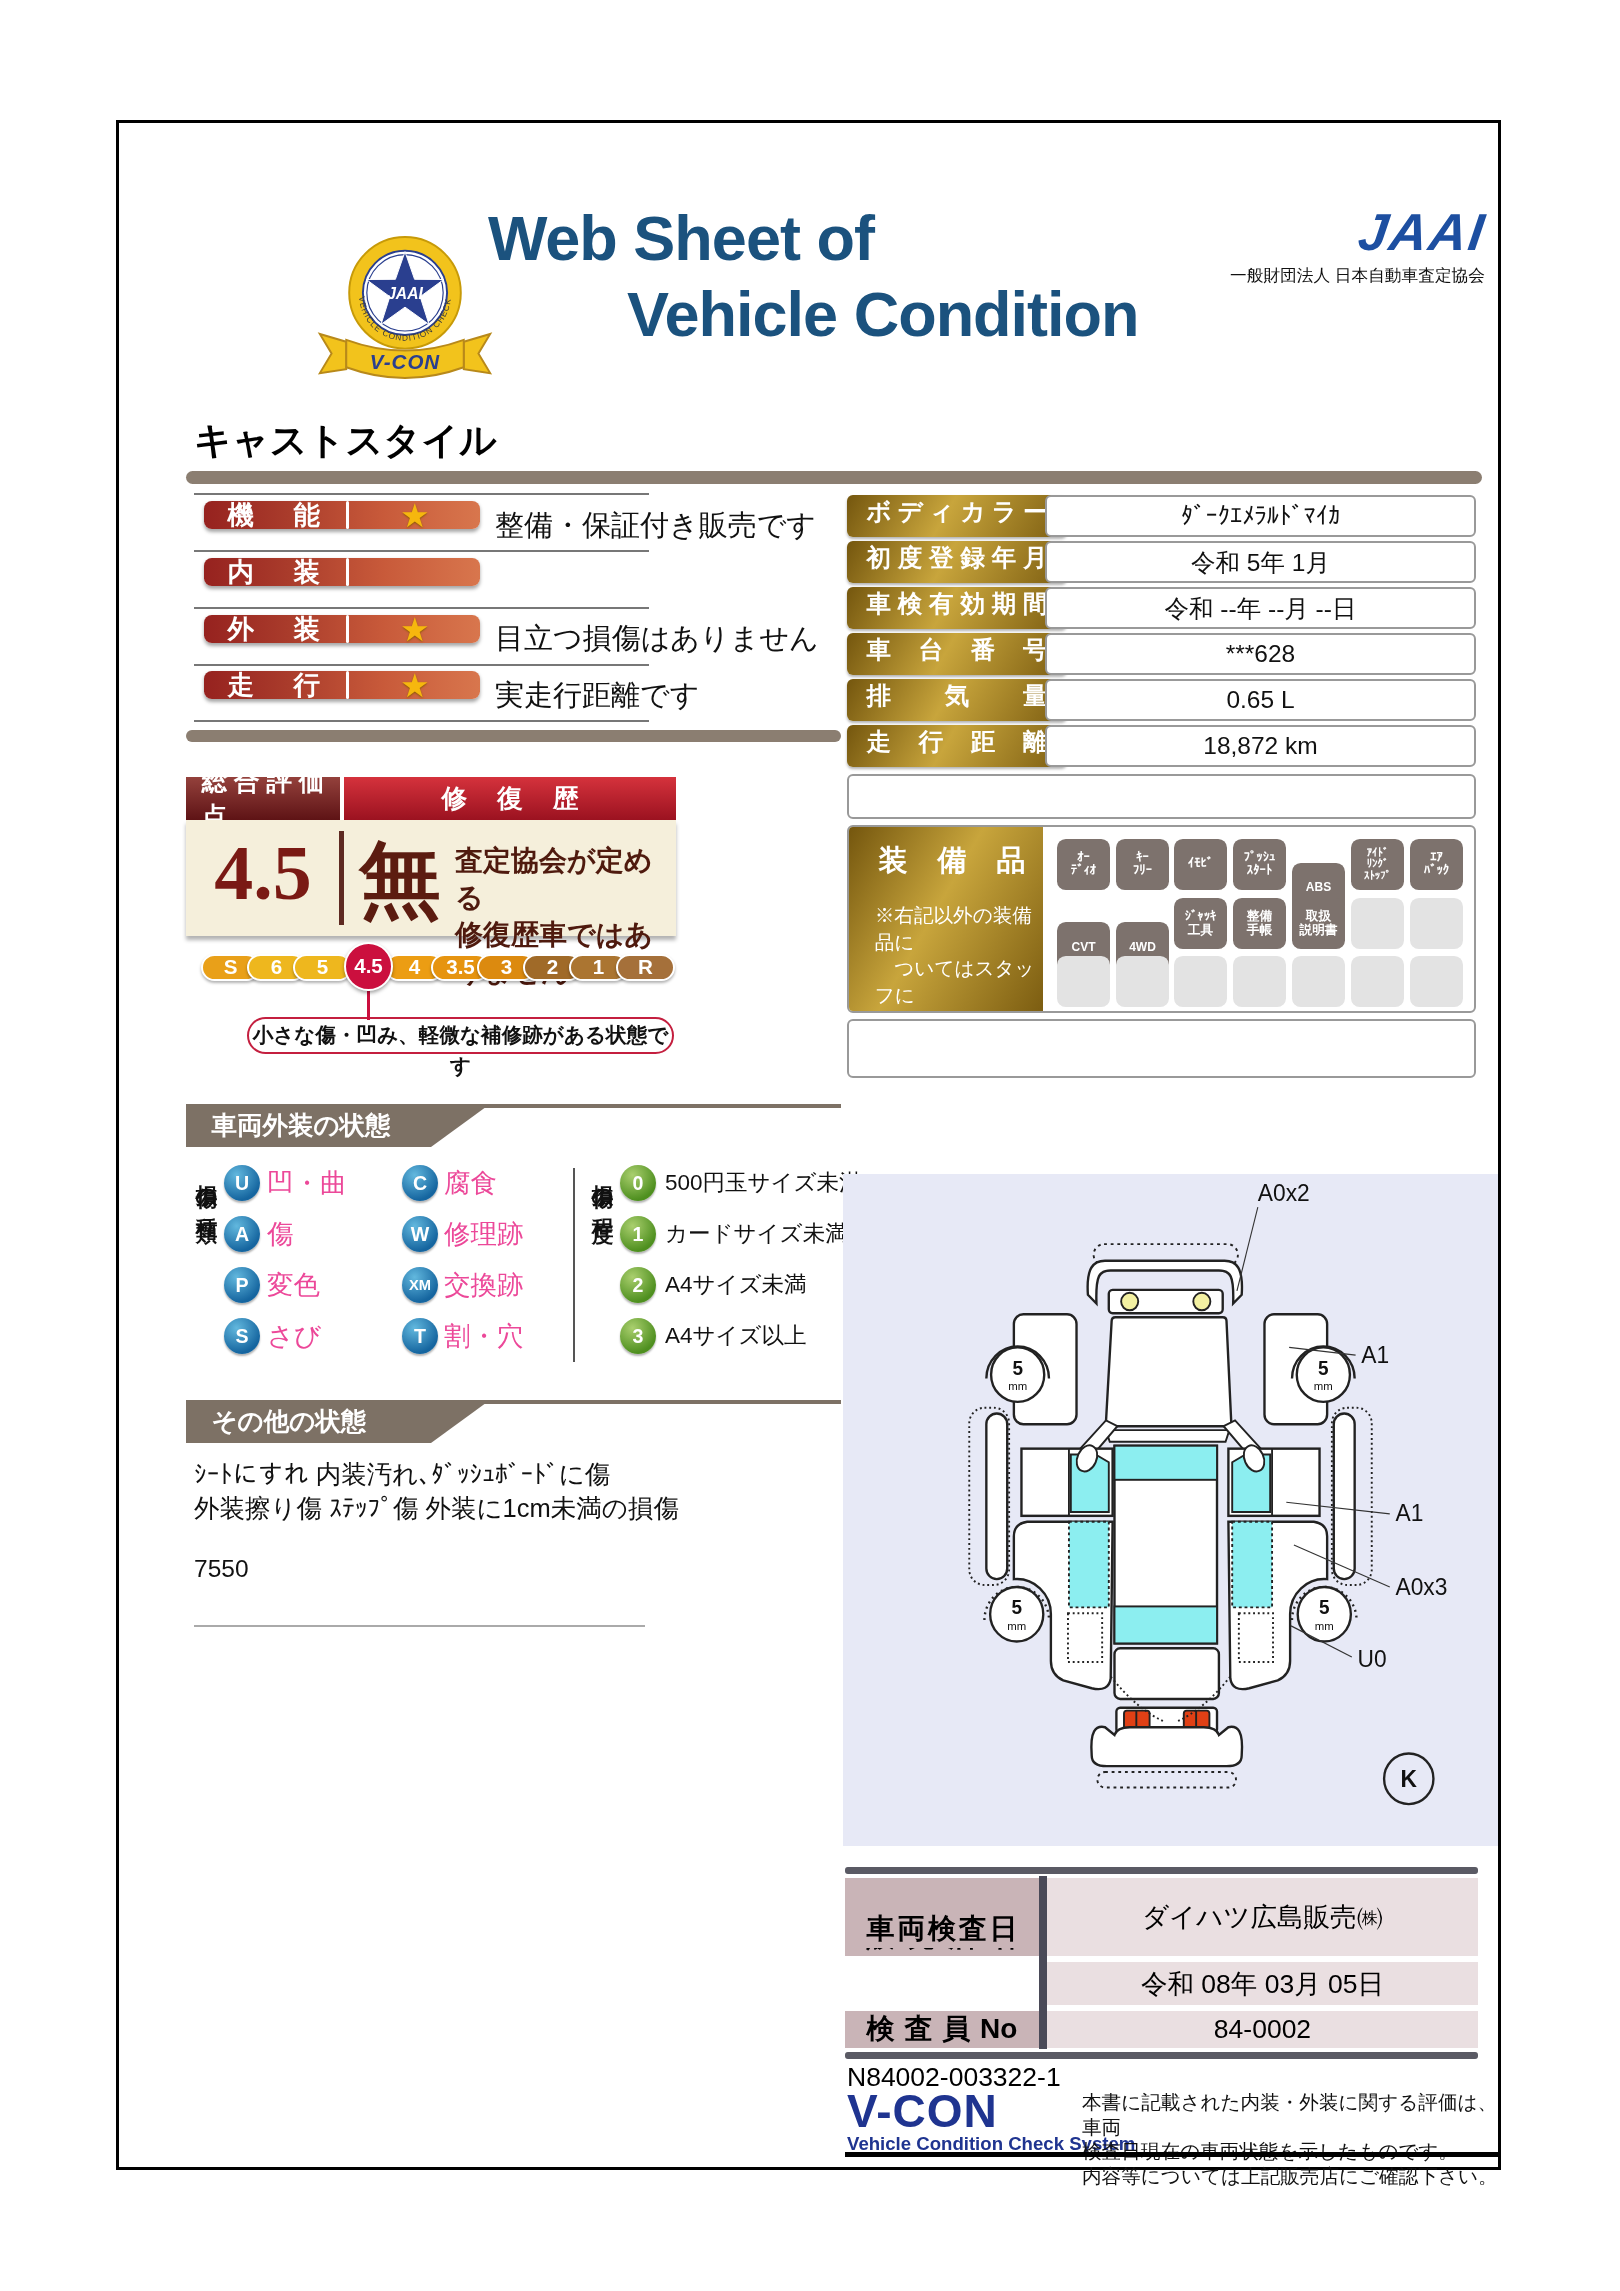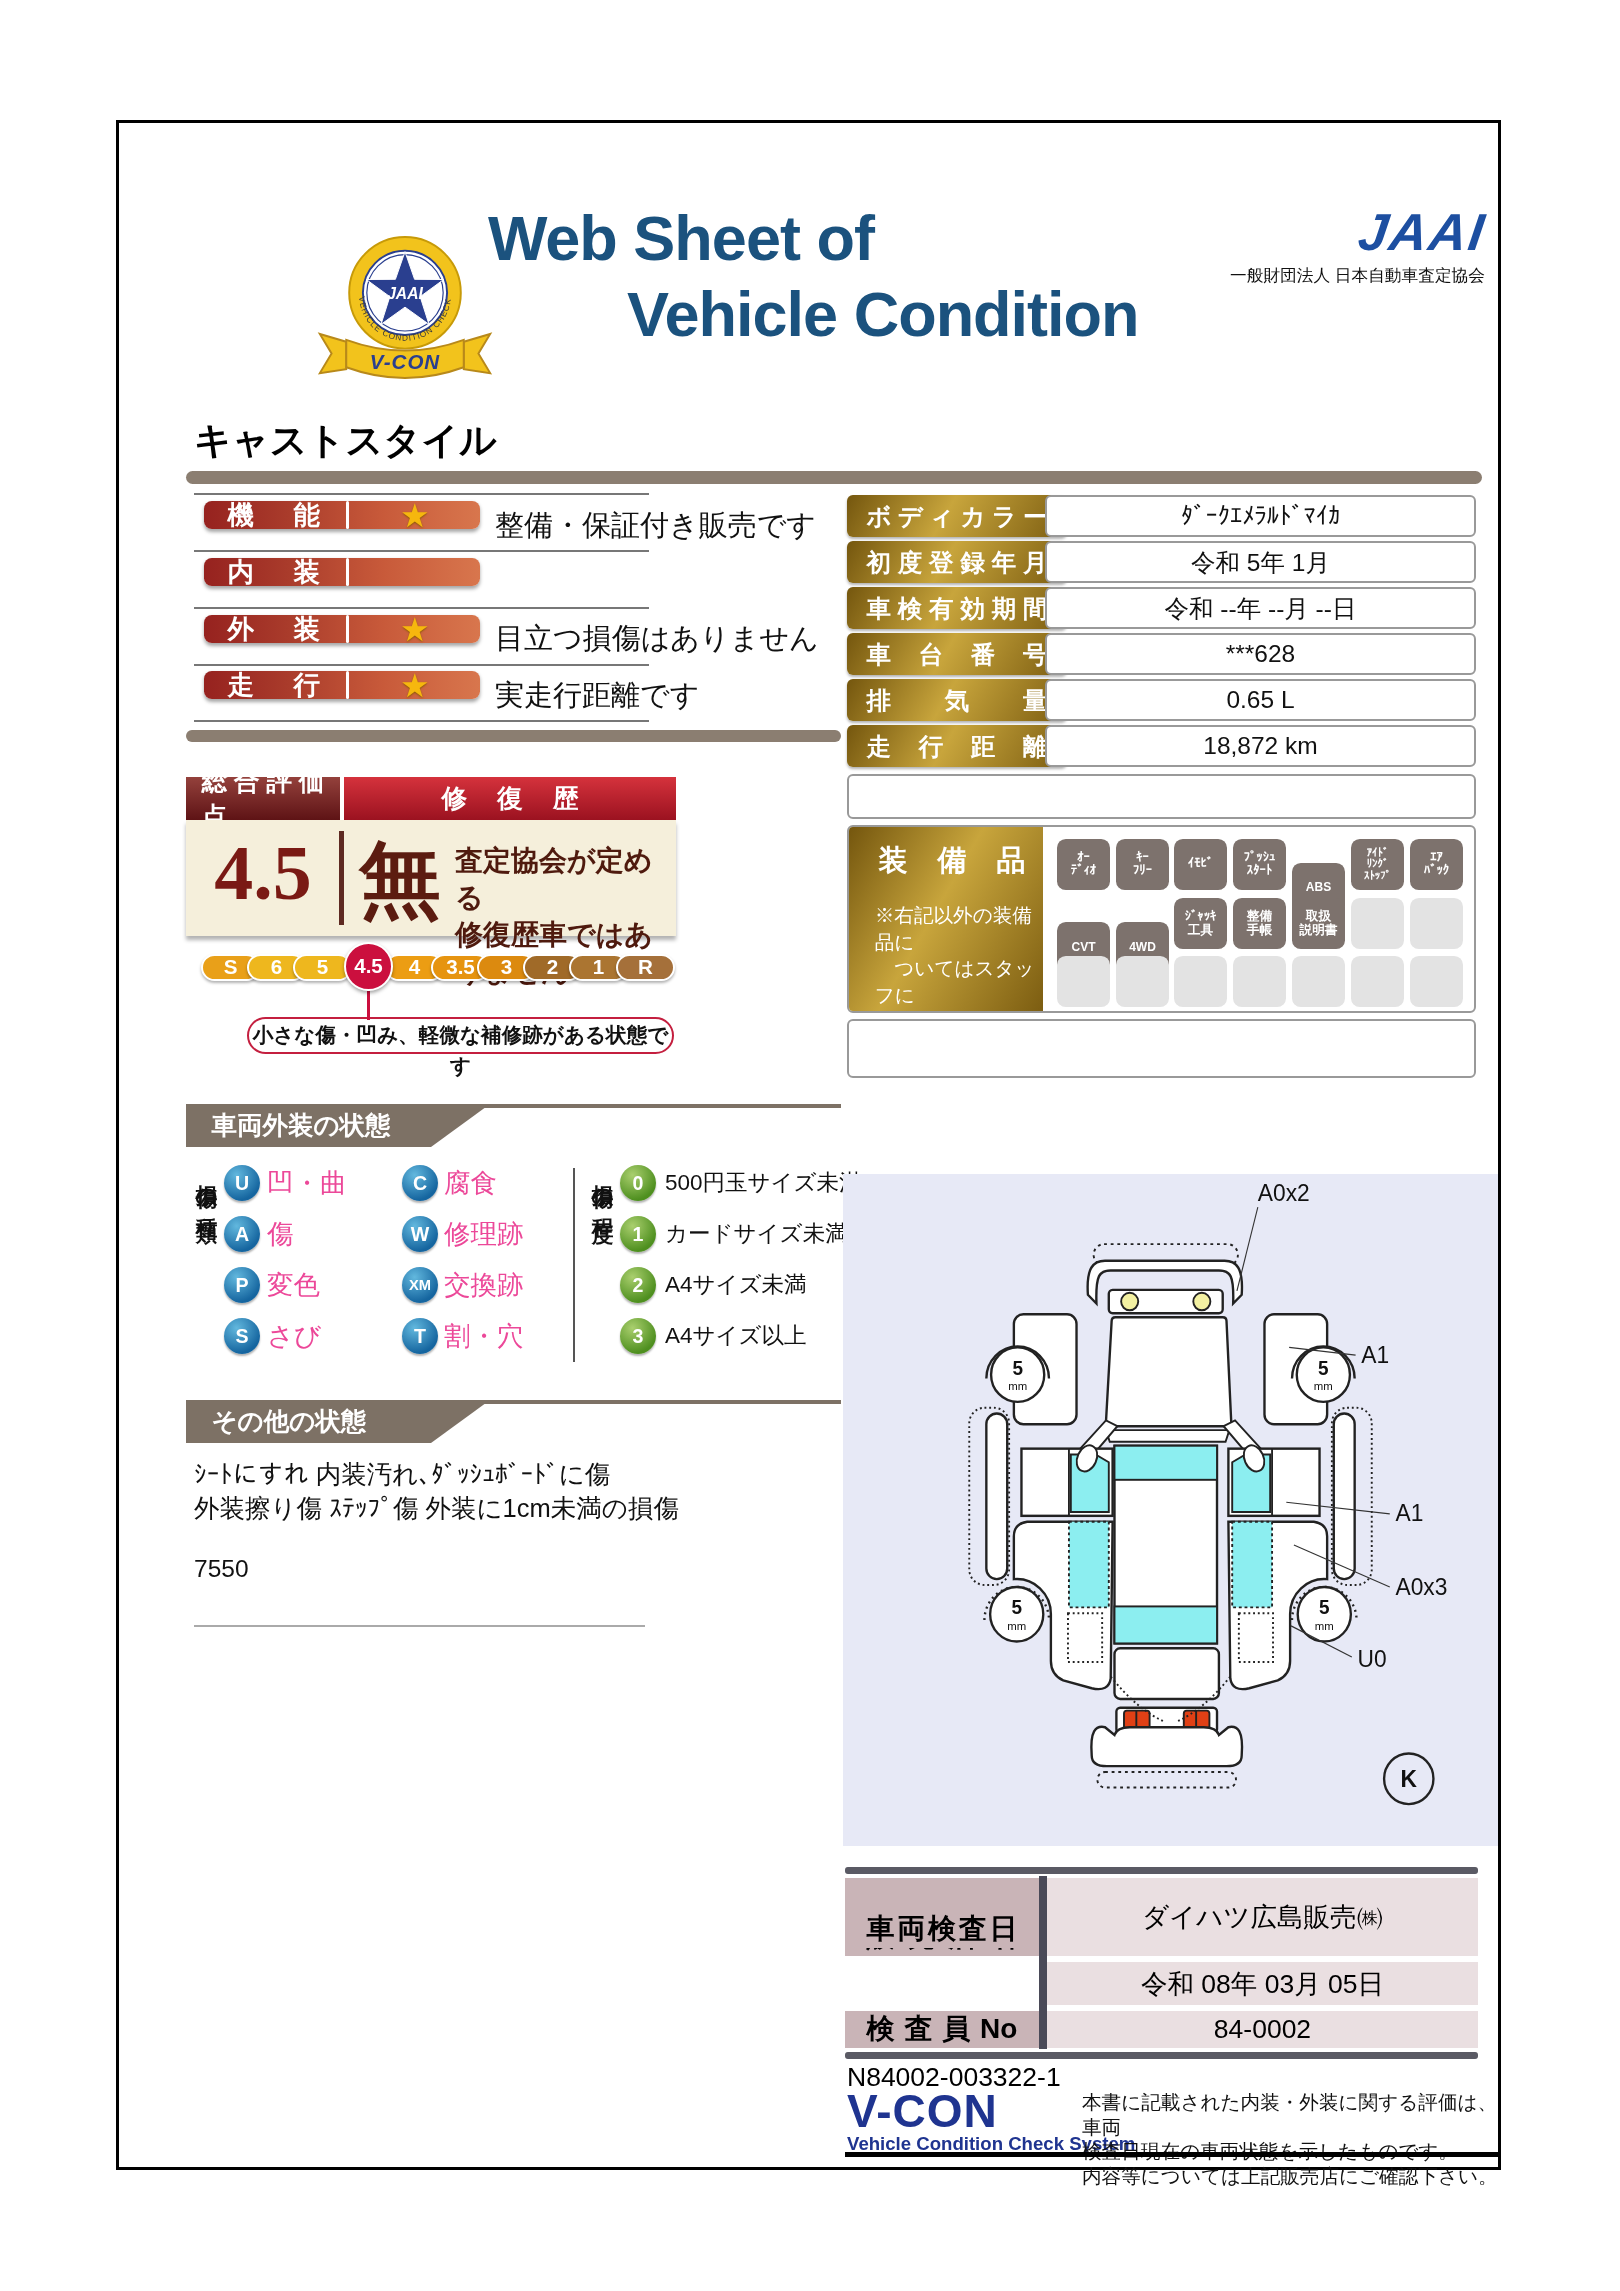--- a/index.html
+++ b/index.html
@@ -45,21 +45,21 @@
   .seg { top:954px; width:59px; height:26.5px; border:2.9px solid #fff; border-radius:13.7px; color:#fff;
          font-size:20.6px; font-weight:bold; text-align:center; line-height:21.6px; box-shadow:0 2px 2.9px rgba(0,0,0,.3); }
   .sel-circle { left:344px; top:942px; width:49px; height:49px; border-radius:50%; background:#cb0f3e; border:2.9px solid #fff;
                 z-index:30; color:#fff; font-size:20.6px; font-weight:bold; text-align:center; line-height:44px; box-shadow:0 2px 3.9px rgba(0,0,0,.35); }
   .sel-stem { left:367px; top:991px; width:2.9px; height:29px; background:#cb0f3e; z-index:29; }
   .callout { left:247px; top:1017px; width:427px; height:37px; border:2.9px solid #c41f3f; border-radius:18.6px; background:#fff;
              font-size:20.6px; font-weight:bold; color:#111; text-align:center; line-height:31px; z-index:28; }
 
   
   .gold { background:linear-gradient(120deg,#74560e,#c8a53c 45%,#7c5d11); color:#fff; border-radius:5.9px; box-shadow:0 2px 2.9px rgba(0,0,0,.3); }
-  .spec-label { left:847px; width:220px; height:42px; font-size:24.5px; font-weight:bold; display:flex; align-items:center; }
+  .spec-label { left:847px; width:220px; height:42px; font-size:24.5px; font-weight:bold; display:flex; align-items:flex-start; }
   .spec-label span { width:100%; padding:0 19.6px; text-align:justify; text-align-last:justify; }
   .spec-value { left:1045px; width:431px; height:42px; background:#fff; border:2px solid #999; border-radius:5.9px;
                 font-size:24.5px; color:#111; display:flex; align-items:center; justify-content:center; }
   .emptybox { left:847px; width:629px; background:#fff; border:2px solid #999; border-radius:5.9px; }
 
   
   .equip-box { left:847px; top:825px; width:629px; height:188px; border:2px solid #999; border-radius:5.9px; background:#fff; overflow:hidden; }
   .equip-gold { position:absolute; left:0; top:0; width:194px; height:100%;
                 background:linear-gradient(120deg,#74560e,#c8a53c 45%,#7c5d11); color:#fff;padding-left:12px; }
   .equip-title { width:147px; margin:13.7px auto 0; font-size:29px; font-weight:bold; text-align:justify; text-align-last:justify; }

